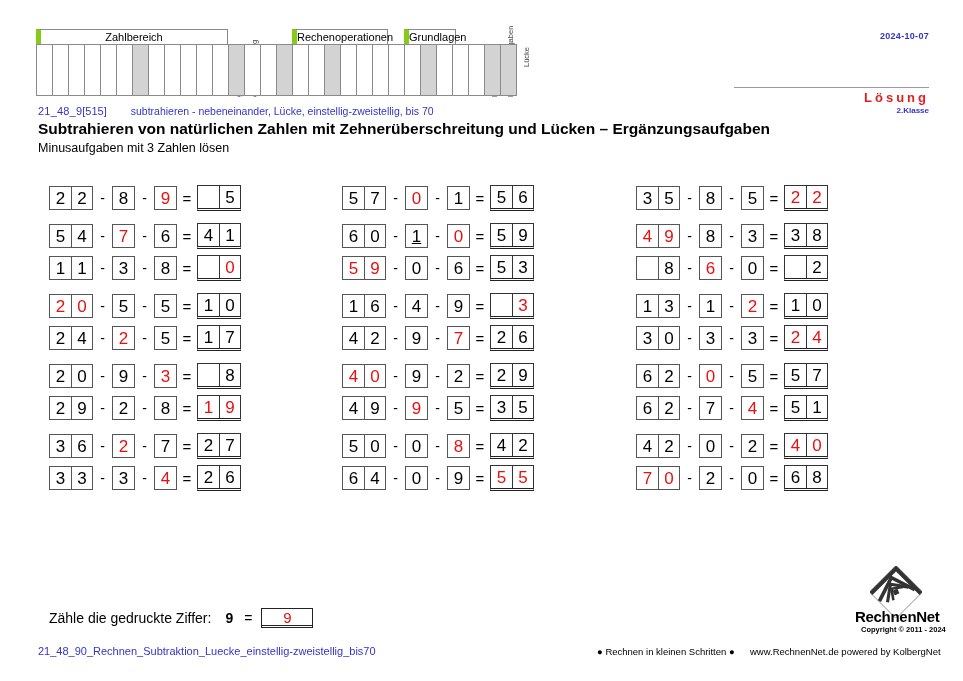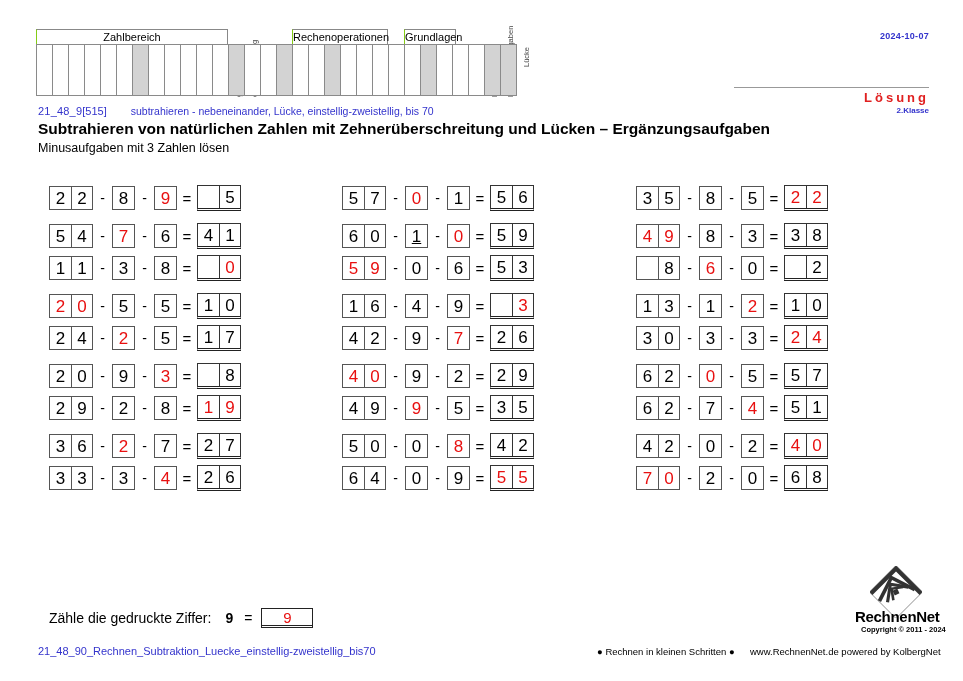--- a/index.html
+++ b/index.html
@@ -10,21 +10,21 @@
     position:relative;
     overflow:hidden;
     color:#000;
   }
 
   
   .cat-wrap{position:absolute;left:36px;top:28px;}
   .cat-groups{display:flex;height:16px;align-items:flex-end;}
   .cat-group{
     font-size:11px;text-align:center;
-    border-top:1px solid #888;border-left:1px solid #84cc16;border-right:1px solid #888;
+    border-top:1px solid #888;border-left:5px solid #84cc16;border-right:1px solid #888;
     height:15px;line-height:15px;box-sizing:border-box;color:#000;
   }
   .cat-group.blank{border:none;}
   .cat-cols{display:flex;height:52px;}
   .cat-col{
     width:17px;height:52px;box-sizing:border-box;
     border:1px solid #8a8a8a;margin-right:-1px;
     position:relative;background:#ffffff;
   }
   .cat-col.on{background:#d3d3d3;}

